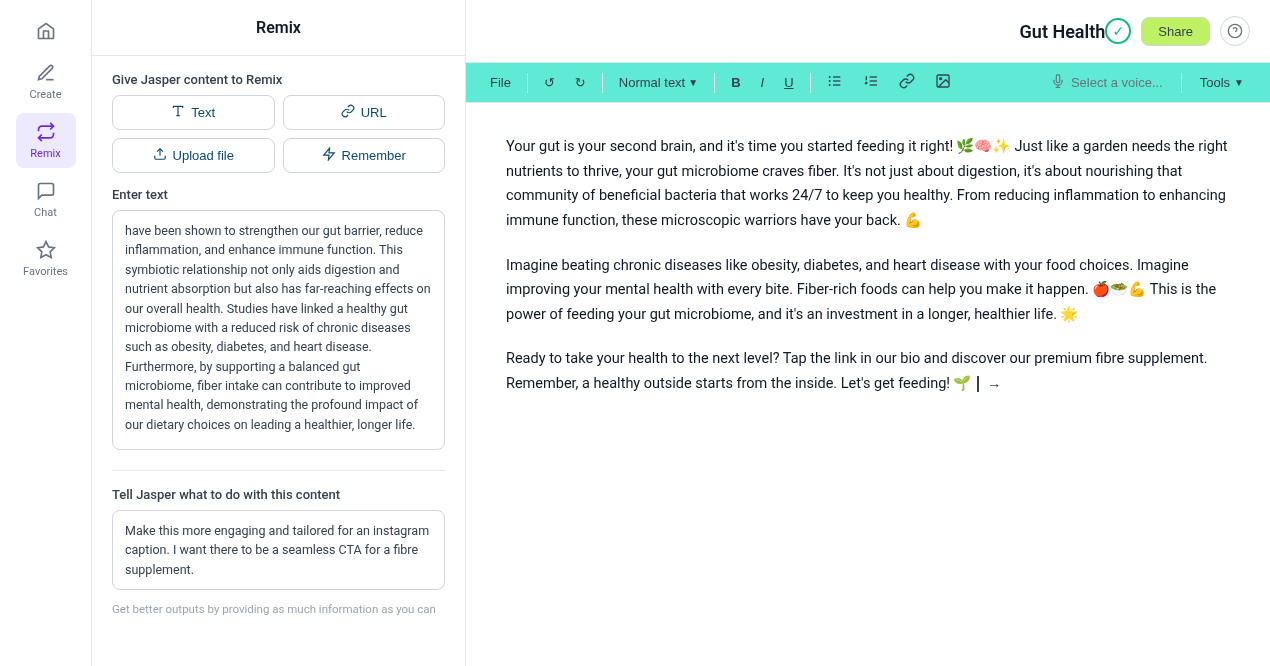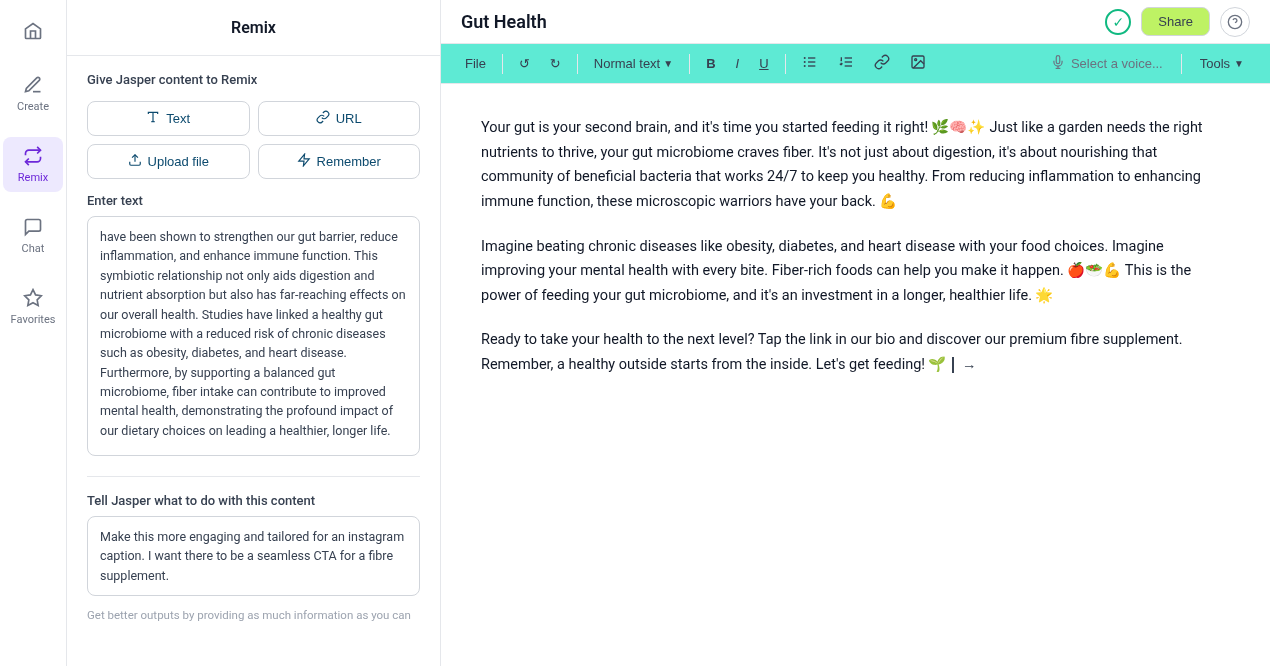--- a/index.html
+++ b/index.html
@@ -1,27 +1,27 @@
 <!DOCTYPE html>
 <html><head>
   <meta charset="utf-8">
   <style>
     * { box-sizing: border-box; margin: 0; padding: 0; }
     body { font-family: -apple-system, BlinkMacSystemFont, 'Segoe UI', Roboto, sans-serif; display: flex; height: 666px; width: 1270px; overflow: hidden; background: #fff; }
 
     
     .sidebar {
-      width: 67px;
+      width: 92px;
       background: #fff;
       border-right: 1px solid #e5e7eb;
       display: flex;
       flex-direction: column;
       align-items: center;
       padding: 12px 0;
-      gap: 16px;
+      gap: 4px;
     }
     .sidebar-item {
       display: flex;
       flex-direction: column;
       align-items: center;
       gap: 4px;
       padding: 8px 10px;
       border-radius: 8px;
       cursor: pointer;
       width: 60px;
@@ -57,21 +57,21 @@
     }
     .middle-body {
       flex: 1;
       overflow-y: auto;
       padding: 16px 20px;
     }
     .section-title {
       font-size: 13px;
       font-weight: 500;
       color: #374151;
-      margin-bottom: 14px;
+      margin-bottom: 8px;
     }
     .button-grid {
       display: grid;
       grid-template-columns: 1fr 1fr;
       gap: 8px;
       margin-bottom: 14px;
     }
     .btn-option {
       display: flex;
       align-items: center;
@@ -138,23 +138,23 @@
     
     .main-content {
       flex: 1;
       display: flex;
       flex-direction: column;
       overflow: hidden;
     }
     .main-header {
       display: flex;
       align-items: center;
-      justify-content: space-between;
+      justify-content: flex-end;
       padding: 0 20px;
-      height: 44px;
+      height: 63px;
       border-bottom: 1px solid #e5e7eb;
     }
     .main-title {
       font-size: 18px;
       font-weight: 600;
       color: #111827;
     }
     .header-actions {
       display: flex;
       align-items: center;

